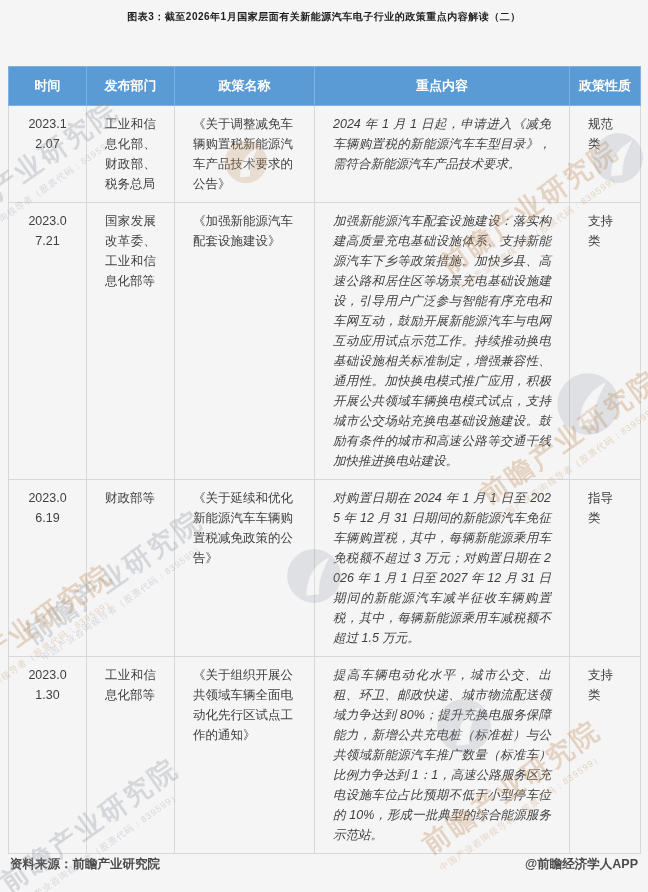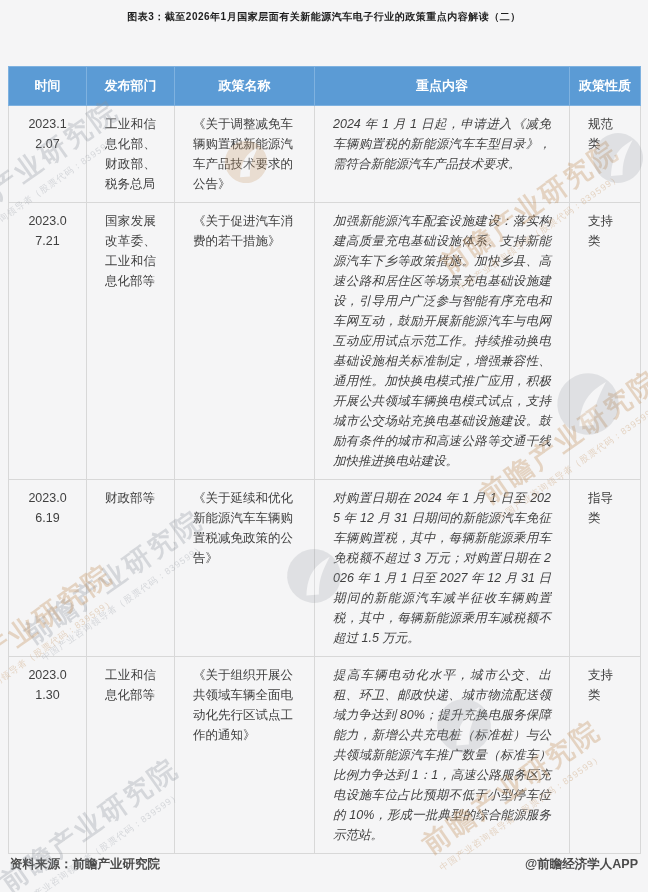--- a/index.html
+++ b/index.html
@@ -155,21 +155,21 @@
     <tr>
       <td class="cell-date">2023.12.07</td>
       <td class="cell-dept">工业和信息化部、财政部、税务总局</td>
       <td class="cell-policy">《关于调整减免车辆购置税新能源汽车产品技术要求的公告》</td>
       <td class="cell-content">2024 年 1 月 1 日起，申请进入《减免车辆购置税的新能源汽车车型目录》，需符合新能源汽车产品技术要求。</td>
       <td class="cell-nature">规范类</td>
     </tr>
     <tr>
       <td class="cell-date">2023.07.21</td>
       <td class="cell-dept">国家发展改革委、工业和信息化部等</td>
-      <td class="cell-policy">《关于促进汽车消费的若干措施》</td>
+      <td class="cell-policy">《加强新能源汽车配套设施建设》</td>
       <td class="cell-content">加强新能源汽车配套设施建设：落实构建高质量充电基础设施体系、支持新能源汽车下乡等政策措施。加快乡县、高速公路和居住区等场景充电基础设施建设，引导用户广泛参与智能有序充电和车网互动，鼓励开展新能源汽车与电网互动应用试点示范工作。持续推动换电基础设施相关标准制定，增强兼容性、通用性。加快换电模式推广应用，积极开展公共领域车辆换电模式试点，支持城市公交场站充换电基础设施建设。鼓励有条件的城市和高速公路等交通干线加快推进换电站建设。</td>
       <td class="cell-nature">支持类</td>
     </tr>
     <tr>
       <td class="cell-date">2023.06.19</td>
       <td class="cell-dept">财政部等</td>
       <td class="cell-policy">《关于延续和优化新能源汽车车辆购置税减免政策的公告》</td>
       <td class="cell-content">对购置日期在 2024 年 1 月 1 日至 2025 年 12 月 31 日期间的新能源汽车免征车辆购置税，其中，每辆新能源乘用车免税额不超过 3 万元；对购置日期在 2026 年 1 月 1 日至 2027 年 12 月 31 日期间的新能源汽车减半征收车辆购置税，其中，每辆新能源乘用车减税额不超过 1.5 万元。</td>
       <td class="cell-nature">指导类</td>
     </tr>

